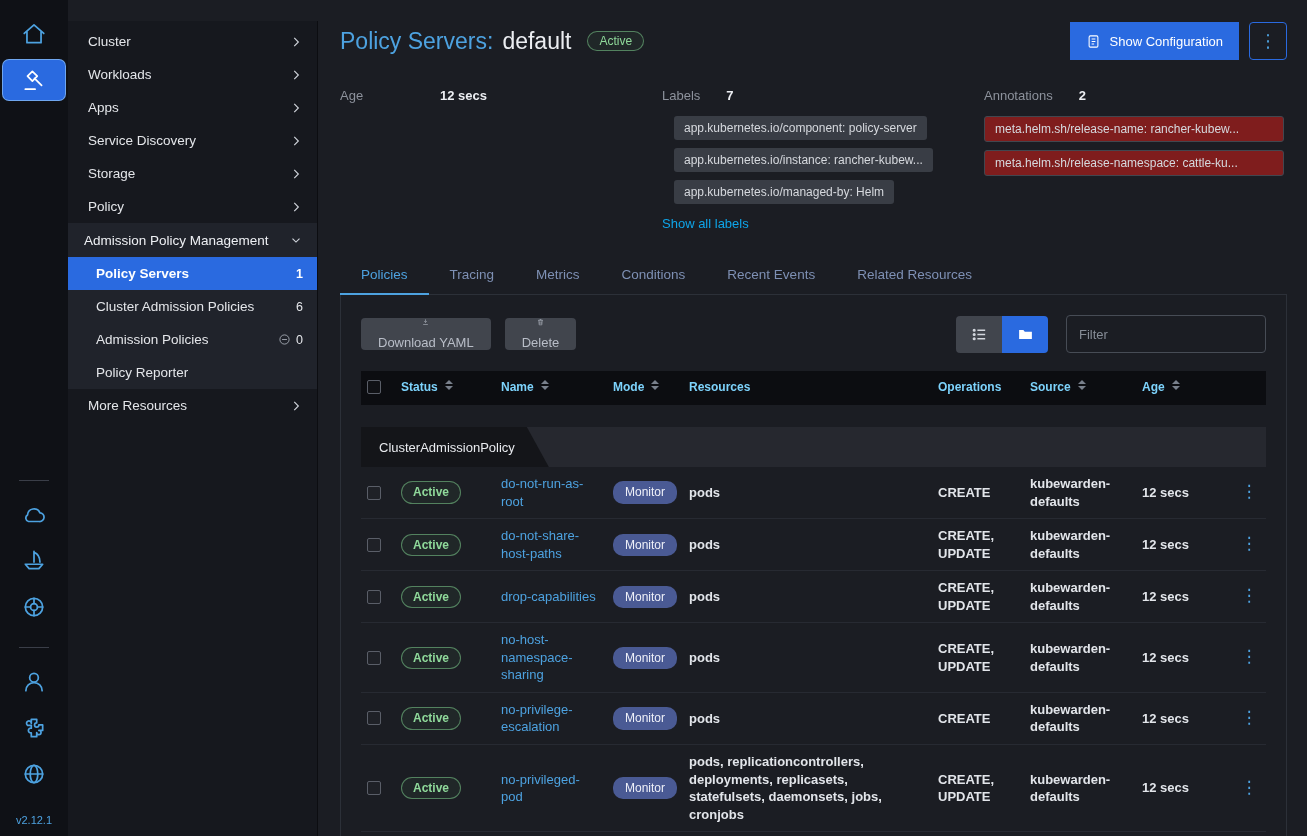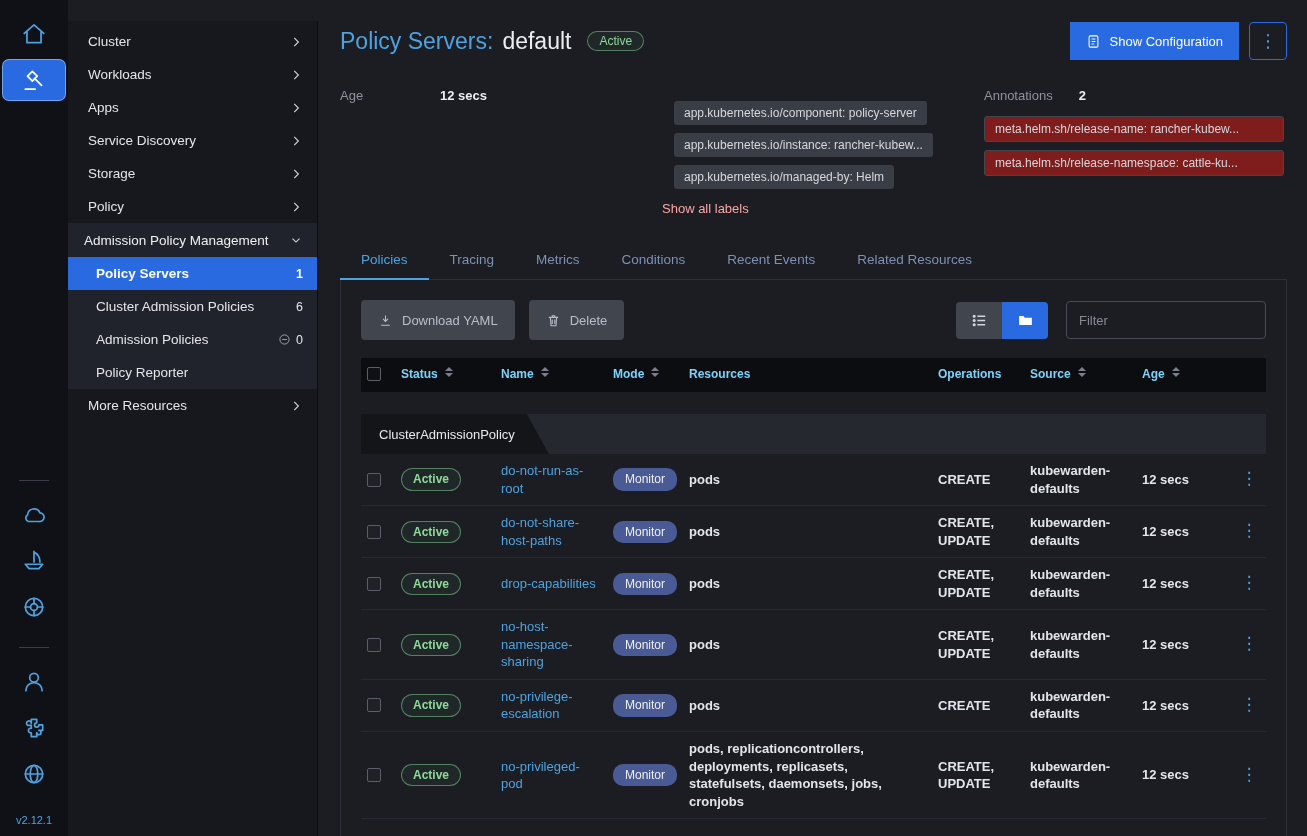--- a/index.html
+++ b/index.html
@@ -91,38 +91,38 @@
   .meta-count { color: #eceef2; font-weight: 700; }
   .chip-col { display: flex; flex-direction: column; align-items: flex-start; gap: 8px; margin-top: 13px; }
   .chip {
     background: #393d45; color: #d6d9de; border-radius: 3px; padding: 5px 10px; font-size: 12px;
     max-width: 300px; white-space: nowrap; overflow: hidden; text-overflow: ellipsis; margin-left: 12px;
   }
   .anno {
     background: #7f1d1d; border: 1px solid #42474f; color: #d6d9de; border-radius: 3px;
     padding: 5px 10px; font-size: 12px; width: 300px; white-space: nowrap; overflow: hidden; text-overflow: ellipsis;
   }
-  .link { color: #fca5a5; cursor: pointer; font-size: 13px; text-decoration: none; }
+  .link { color: #0ea5e9; cursor: pointer; font-size: 13px; text-decoration: none; }
   .show-all { margin-top: 12px; display: inline-block; }
 
   
   .tabs { display: flex; margin-top: 26px; border-bottom: 1px solid #2c3038; }
   .tab {
     padding: 10px 21px 11px 21px; font-size: 13.5px; color: #7e90b4; cursor: pointer;
     border-bottom: 2px solid transparent; margin-bottom: -1px;
   }
   .tab.active { color: #4da2e0; border-bottom-color: #4da2e0; }
 
   
   .panel { border: 1px solid #2c3038; border-top: none; padding: 20px 20px 24px 20px; }
   .toolbar { display: flex; align-items: center; }
   .btn-secondary {
     display: flex; align-items: center; gap: 9px; background: #41454d; color: #b9bec8;
-    border: none; border-radius: 4px; height: 40px; padding: 0 17px; font-size: 13px;
-    font-family: inherit; cursor: pointer; margin-right: 14px;
+    border: none; border-radius: 4px; height: 32px; padding: 0 17px; font-size: 13px;
+    font-family: inherit; cursor: pointer; margin-right: 14px; flex-direction: column;
   }
   .btn-secondary svg { width: 15px; height: 15px; stroke: #b9bec8; fill: none; stroke-width: 1.7; }
   .view-toggle { margin-left: auto; display: flex; }
   .tgl {
     width: 46px; height: 37px; display: flex; align-items: center; justify-content: center;
     background: #41454d; border: none; cursor: pointer;
   }
   .tgl svg { width: 17px; height: 17px; }
   .tgl-list { border-radius: 4px 0 0 4px; }
   .tgl-grid { border-radius: 0 4px 4px 0; }
@@ -337,20 +337,24 @@
     </div>
 
     <div class="details">
       <div>
         <div class="kv">
           <span class="k">Age</span>
           <span class="v">12 secs</span>
         </div>
       </div>
       <div>
+        <div class="meta-head">
+          <span class="meta-label">Labels</span>
+          <span class="meta-count">7</span>
+        </div>
         <div class="chip-col">
             <span class="chip">app.kubernetes.io/component: policy-server</span>
             <span class="chip">app.kubernetes.io/instance: rancher-kubew...</span>
             <span class="chip">app.kubernetes.io/managed-by: Helm</span>
           </div>
         <a class="link show-all">Show all labels</a>
       </div>
       <div>
         <div class="meta-head">
           <span class="meta-label">Annotations</span>

